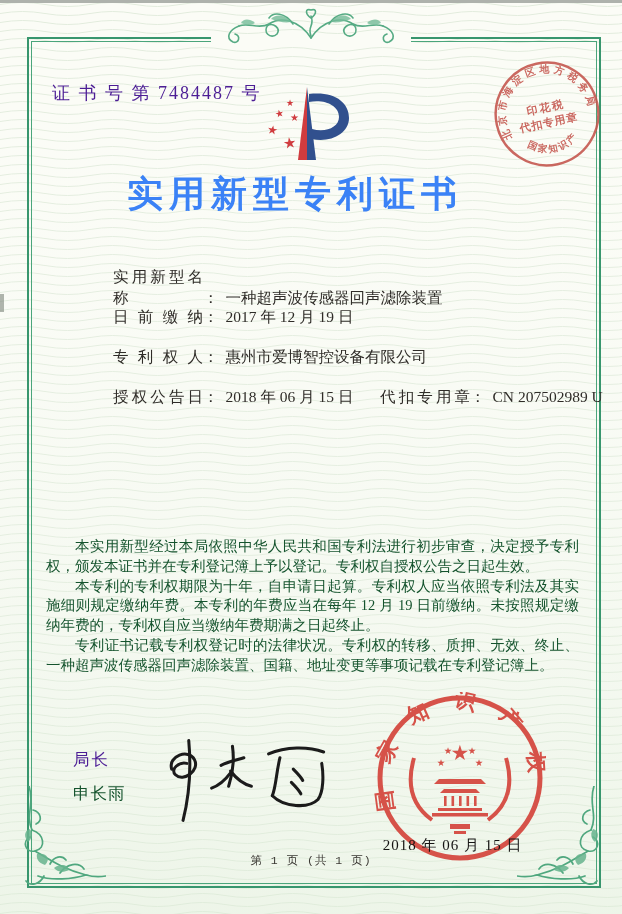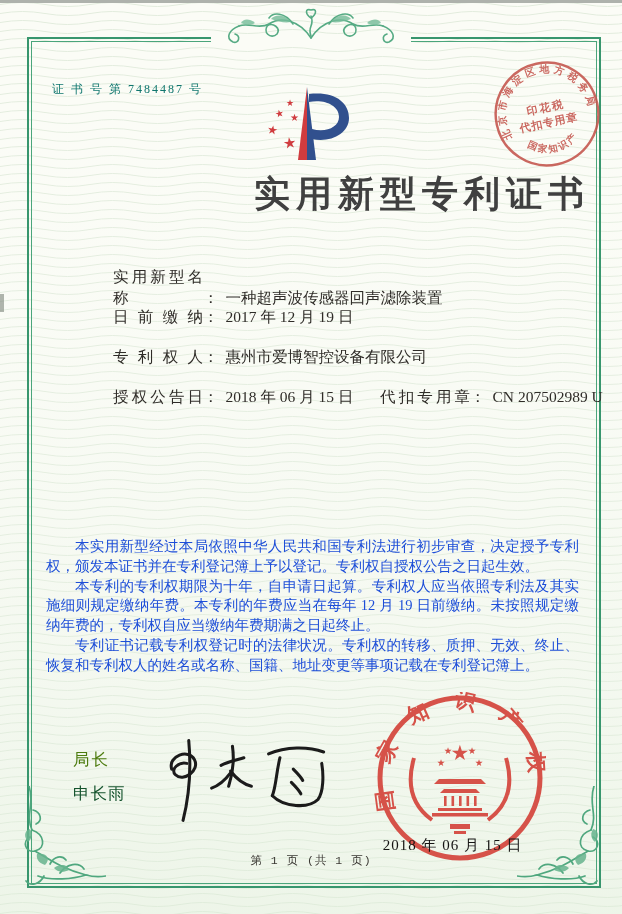--- a/index.html
+++ b/index.html
@@ -11,41 +11,41 @@
   .scan-mark { position:absolute; left:0; top:294px; width:4px; height:18px; background:#7d857c; opacity:.6; }
 
   .frame { position:absolute; left:27px; top:37px; width:574px; height:851px; border:2px solid #38966e; }
   .frame-inner { position:absolute; left:2px; top:2px; right:2px; bottom:2px; border:1px solid #4aa57b; }
 
   .orn { position:absolute; }
   .orn-top { left:211px; top:6px; }
   .orn-bl { left:20px; top:786px; }
   .orn-br { left:517px; top:786px; transform:scaleX(-1); }
 
-  .cert-no { position:absolute; left:52px; top:81px; font-size:12px; letter-spacing:2px; color:#0f766e; }
+  .cert-no { position:absolute; left:52px; top:81px; font-size:18px; letter-spacing:2px; color:#4c1d95; }
 
   .logo { position:absolute; left:262px; top:84px; width:95px; height:80px; }
   .logo .star { position:absolute; color:#d03c3f; line-height:1; }
 
   .stamp { position:absolute; left:490px; top:57px; width:114px; height:114px; transform:rotate(-12deg); opacity:.88; }
 
-  .title { position:absolute; left:0; top:170px; width:590px; text-align:right;
-           font-size:36px; font-weight:bold; letter-spacing:6px; color:#404040; }
+  .title { position:absolute; left:0; top:170px; width:590px; text-align:center;
+           font-size:36px; font-weight:bold; letter-spacing:6px; color:#3b82f6; }
 
   .fields { position:absolute; left:65px; top:267px; width:512px; font-size:15.5px; color:#2f2c28;margin-left:48px; }
   .fields .row { position:relative; height:40px; }
   .lab { display:inline-block; width:90px; text-align:justify; text-align-last:justify; vertical-align:bottom; }
   .cl { margin-right:7px; }
   .cell-right { position:absolute; left:267px; top:0; white-space:nowrap; }
 
   .paras { position:absolute; left:46px; top:537px; width:533px; font-size:14.5px; line-height:19.8px;
-           color:#1d4ed8; text-align:justify; }
+           color:#14532d; text-align:justify; }
   .paras p { text-indent:2em; }
 
-  .sig-title { position:absolute; left:73px; top:749px; font-family:"Liberation Sans", sans-serif; font-size:16.5px; font-weight:500; letter-spacing:2px; color:#4d7c0f; }
+  .sig-title { position:absolute; left:73px; top:749px; font-family:"Liberation Sans", sans-serif; font-size:16.5px; font-weight:500; letter-spacing:2px; color:#4c1d95; }
   .sig-name  { position:absolute; left:73px; top:783px; font-family:Liberation Serif, serif; font-size:16.5px; font-weight:500; letter-spacing:1px; color:#14532d; }
   .signature { position:absolute; left:148px; top:733px; }
 
   .seal { position:absolute; left:374px; top:692px; width:172px; height:172px; opacity:.92; }
   .seal-date { position:absolute; left:380px; top:836px; width:145px; text-align:center;
                font-size:15px; letter-spacing:1px; color:#151413; }
 
   .footer { position:absolute; left:0; top:853px; width:622px; text-align:center;
             font-size:11.5px; letter-spacing:1px; color:#3a3833;font-family:Liberation Mono, monospace; }
 </style>
@@ -180,21 +180,21 @@
     </div>
     <div class="row">
       <span class="lab">授权公告日</span><span class="cl">：</span><span class="val">2018 年 06 月 15 日</span>
       <span class="cell-right"><span class="lab">代扣专用章</span><span class="cl">：</span><span class="val">CN 207502989 U</span></span>
     </div>
   </div>
 
   <div class="paras">
     <p>本实用新型经过本局依照中华人民共和国专利法进行初步审查，决定授予专利权，颁发本证书并在专利登记簿上予以登记。专利权自授权公告之日起生效。</p>
     <p>本专利的专利权期限为十年，自申请日起算。专利权人应当依照专利法及其实施细则规定缴纳年费。本专利的年费应当在每年 12 月 19 日前缴纳。未按照规定缴纳年费的，专利权自应当缴纳年费期满之日起终止。</p>
-    <p>专利证书记载专利权登记时的法律状况。专利权的转移、质押、无效、终止、恢复和专利权人的姓名或名称、国籍、地址变更等事项记载在专利登记簿上。</p>
+    <p>专利证书记载专利权登记时的法律状况。专利权的转移、质押、无效、终止、一种超声波传感器回声滤除装置、国籍、地址变更等事项记载在专利登记簿上。</p>
   </div>
 
   <div class="sig-title">局长</div>
   <div class="sig-name">申长雨</div>
 
   <svg class="signature" width="205" height="95" viewBox="0 0 210 100">
     <g stroke="#1b1b1b" stroke-width="3.2" fill="none" stroke-linecap="round" stroke-linejoin="round">
       <path d="M22 38 C18 24 40 16 46 28 C52 40 34 52 26 44 C20 38 30 30 38 32"></path>
       <path d="M40 8 C42 30 42 60 34 92"></path>
       <path d="M74 34 C82 30 92 28 98 26"></path>

